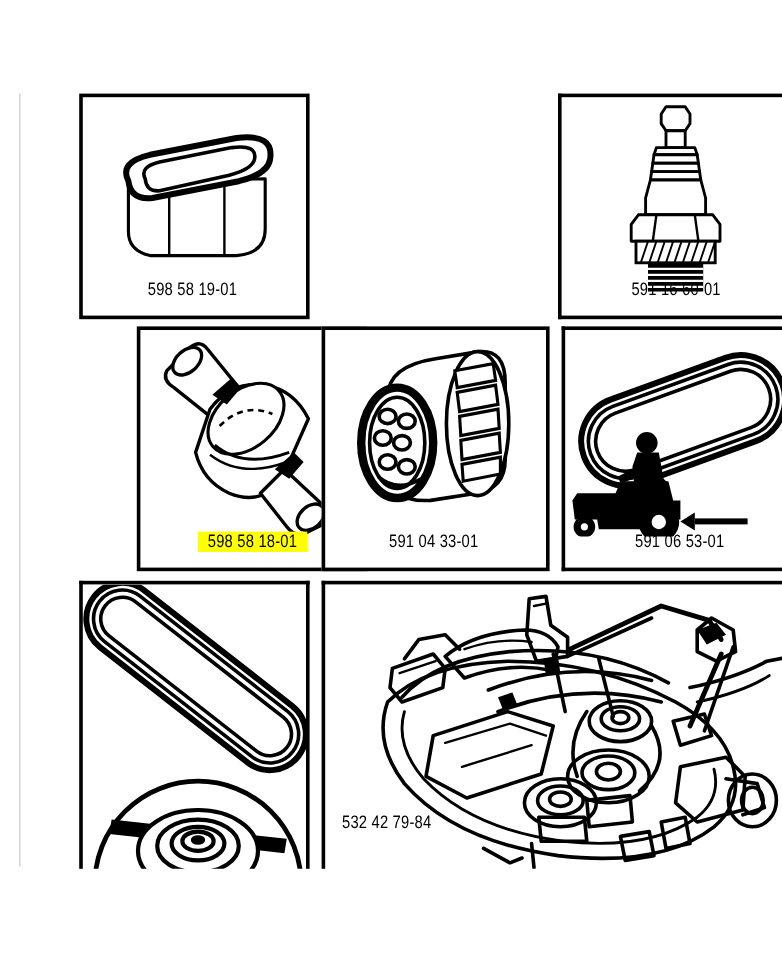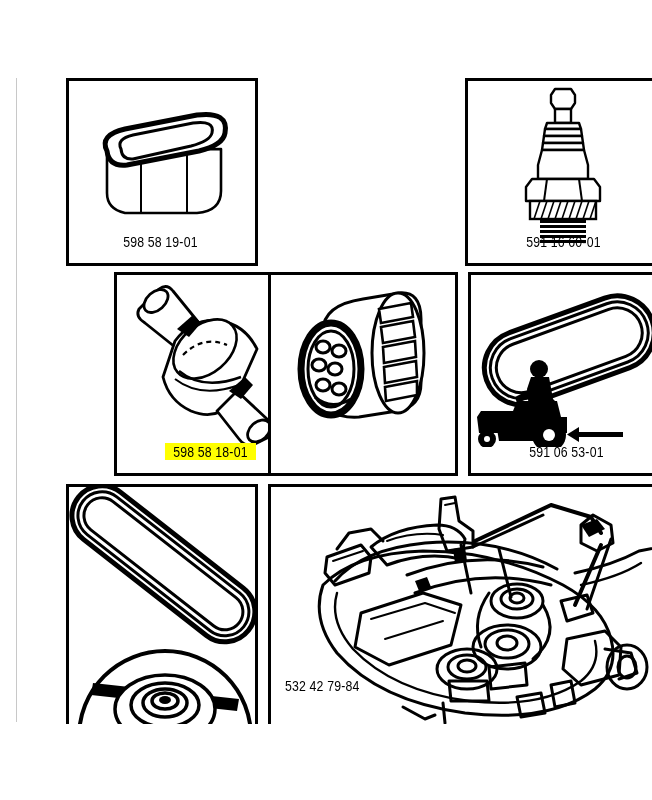--- a/index.html
+++ b/index.html
@@ -204,20 +204,23 @@
           <ellipse cx="68" cy="72" rx="7" ry="6"></ellipse>
           <ellipse cx="48" cy="86" rx="7" ry="6"></ellipse>
           <ellipse cx="64" cy="90" rx="7" ry="6"></ellipse>
           <ellipse cx="52" cy="106" rx="7" ry="6"></ellipse>
           <ellipse cx="68" cy="110" rx="7" ry="6"></ellipse>
         </g>
 
         <path d="M44 118 Q60 132 80 120" fill="none" stroke="#000" stroke-width="3"></path>
       </svg>
     </div>
+    <div class="partno-wrap" style="bottom:12px;">
+      <span class="partno" style="position:static;display:inline-block;">591 04 33-01</span>
+    </div>
   </div>
 
   <div class="cell clipped-right" style="left:468px;top:272px;width:218px;height:204px;">
     <div class="art">
       <svg viewBox="0 0 200 170" width="200" height="170" style="left:0;top:2px;">
 
         <g transform="rotate(-20 100 78)" fill="none" stroke="#000" stroke-linejoin="round">
           <rect x="12" y="36" width="176" height="74" rx="37" ry="37" stroke-width="5"></rect>
           <rect x="18" y="42" width="164" height="62" rx="31" ry="31" stroke-width="3"></rect>
           <rect x="24" y="48" width="152" height="50" rx="25" ry="25" stroke-width="3"></rect>

